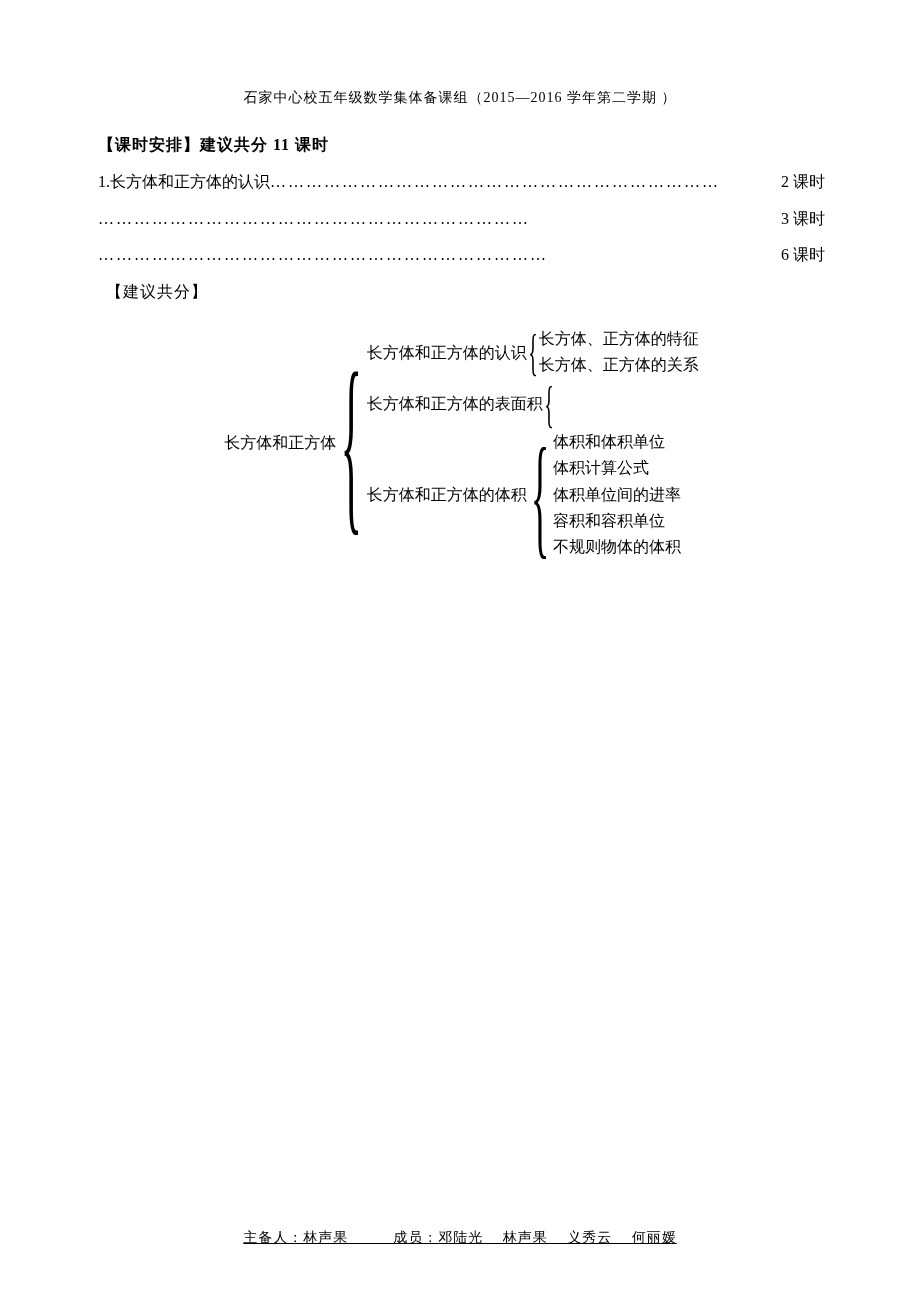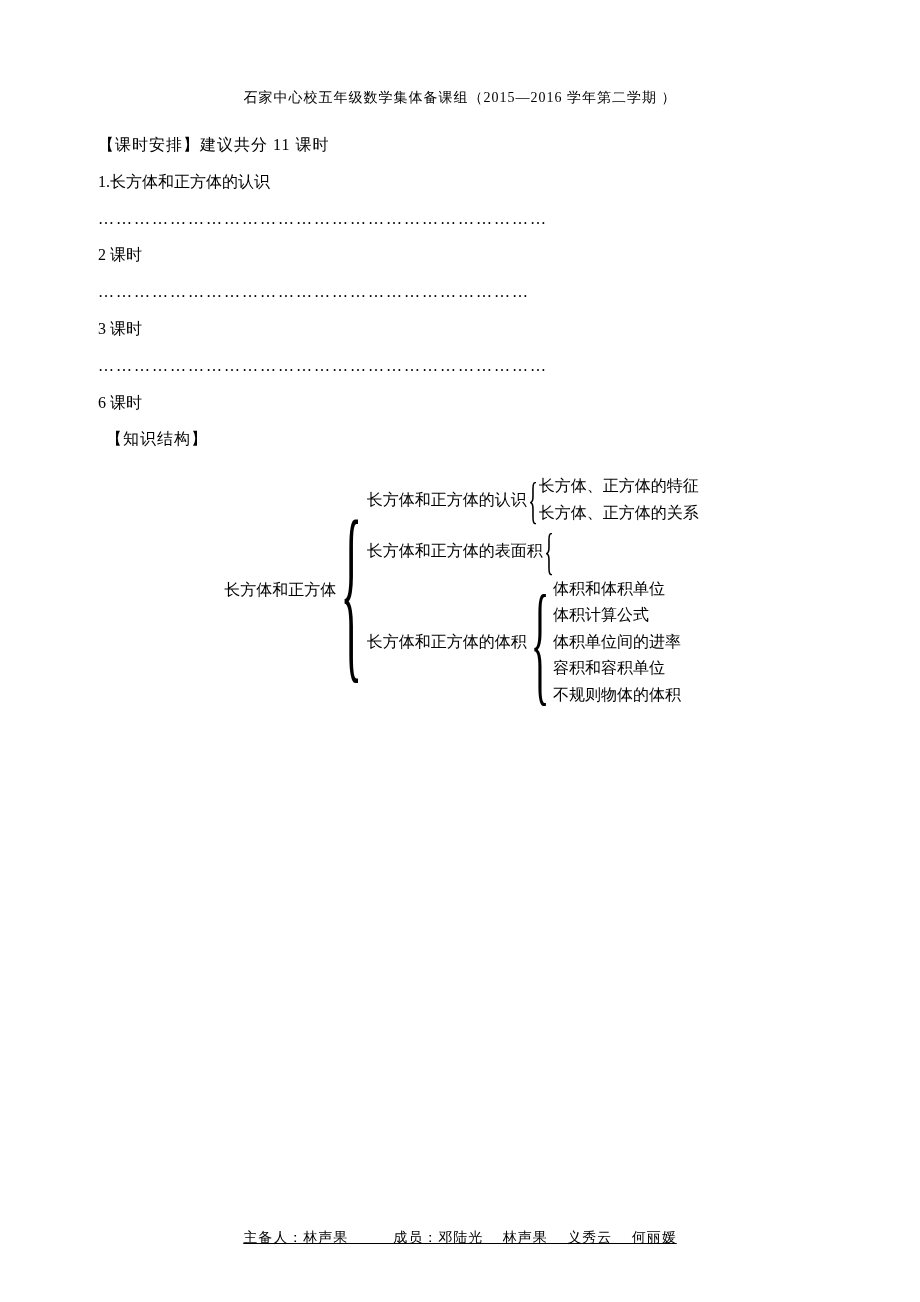--- a/index.html
+++ b/index.html
@@ -21,28 +21,28 @@
       padding-top: 89px;
       letter-spacing: 1px;
     }
     .content {
       padding: 20px 95px 0 98px;
     }
     .line {
       font-size: 16px;
       line-height: 2.3;
       letter-spacing: 1px;
+      font-weight: bold;
     }
     .toc-line {
       font-size: 16px;
       line-height: 2.3;
       display: flex;
       white-space: nowrap;
       overflow: hidden;
-      flex-direction: column;
     }
     .toc-text {
       flex-shrink: 0;
     }
     .toc-dots {
       flex: 1;
       overflow: hidden;
       letter-spacing: 2px;
     }
     .toc-hours {
@@ -130,21 +130,21 @@
   <div class="toc-line">
     <span class="toc-dots">………………………………………………………………</span>
     <span class="toc-hours">3 课时</span>
   </div>
 
   <div class="toc-line">
     <span class="toc-dots">…………………………………………………………………</span>
     <span class="toc-hours">6 课时</span>
   </div>
 
-  <div class="structure-title">【知识结构】</div>
+  <div class="structure-title">【建议共分】</div>
 
   <div class="diagram">
     <div class="diagram-root">
       <span>长方体和正方体</span>
       <span class="brace brace-large">{</span>
       <div class="sub-items">
 
         <div class="sub-row">
           <span>长方体和正方体的认识</span>
           <span class="brace brace-small">{</span>

